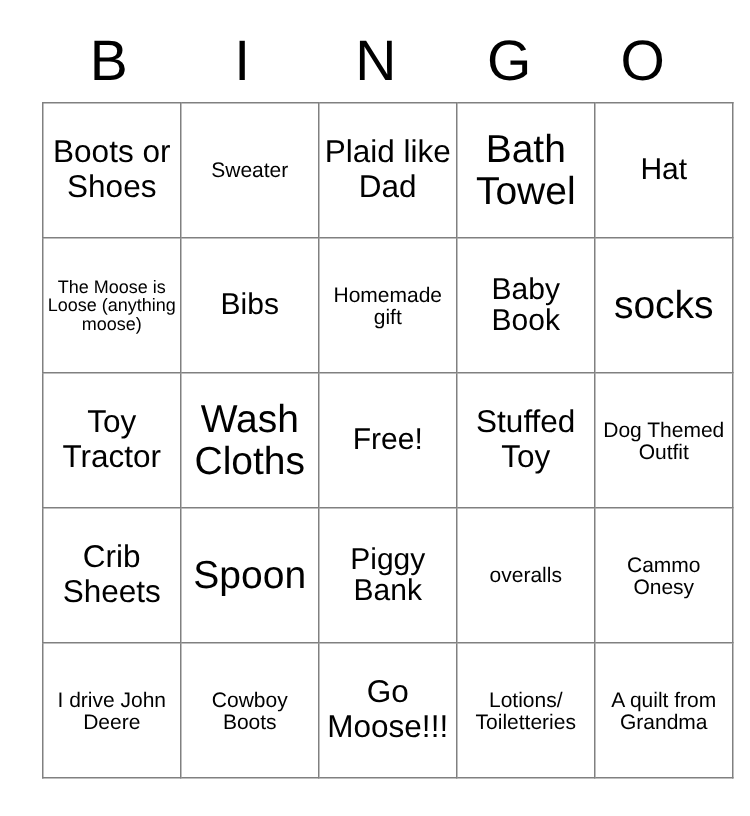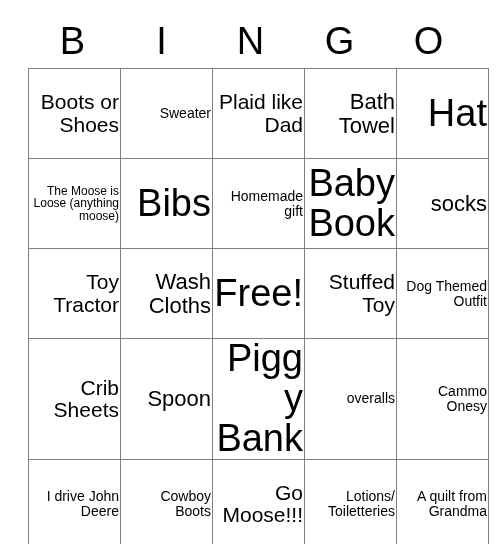--- a/index.html
+++ b/index.html
@@ -39,36 +39,36 @@
   table.bingo-grid {
     border-collapse: collapse;
     table-layout: fixed;
     width: 445px;
     border: 1px solid #808080;
   }
   table.bingo-grid td {
     width: 89px;
     height: 89px;
     border: 1px solid #808080;
-    text-align: right;
+    text-align: center;
     vertical-align: middle;
     padding: 0 1px;
     overflow: hidden;
     word-wrap: break-word;
     color: #000;
     line-height: 1.05;
     font-family: "Liberation Sans", sans-serif;
   }
   
   .fs-xs  { font-size: 12px; line-height: 1.18; margin-top: 17px; }
   .fs-s   { font-size: 14px; line-height: 1.12; }
   .fs-m   { font-size: 14px; line-height: 1.08; }
   .fs-l   { font-size: 21px; line-height: 1.06; }
-  .fs-xl  { font-size: 22px; line-height: 1.04; }
-  .fs-xxl { font-size: 38px; line-height: 1.02; }
+  .fs-xl  { font-size: 26px; line-height: 1.04; }
+  .fs-xxl { font-size: 20px; line-height: 1.02; }
 </style>
 </head>
 <body>
 
 <div class="card">
 
   <div class="header-row">
     <div class="header-cell">B</div>
     <div class="header-cell">I</div>
     <div class="header-cell">N</div>

